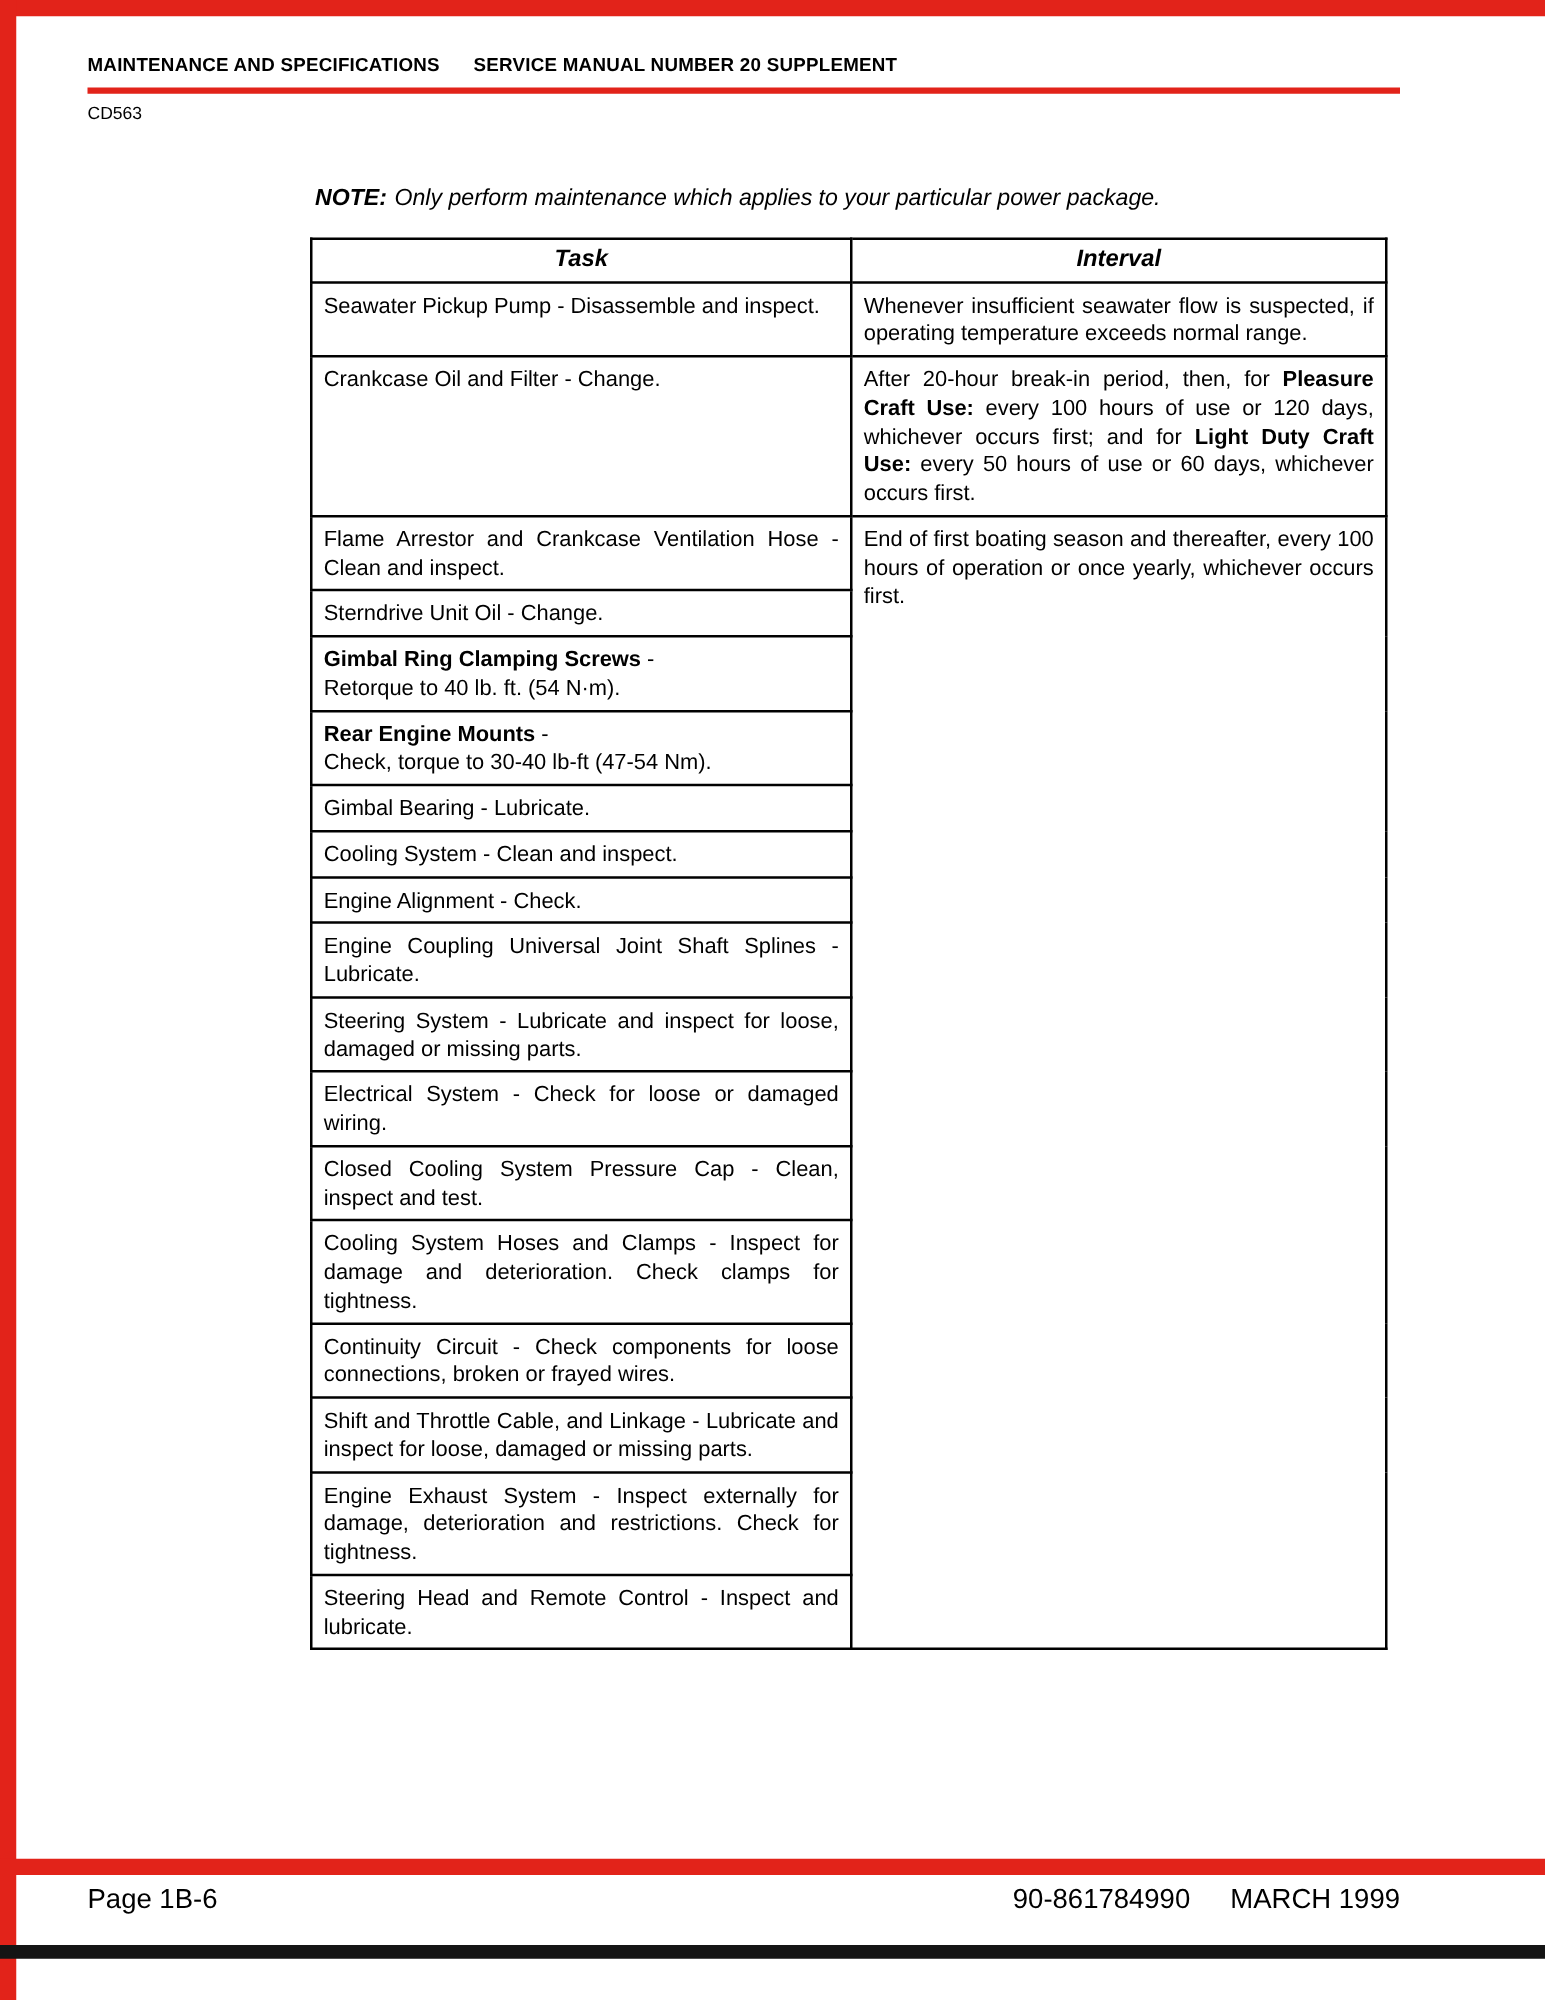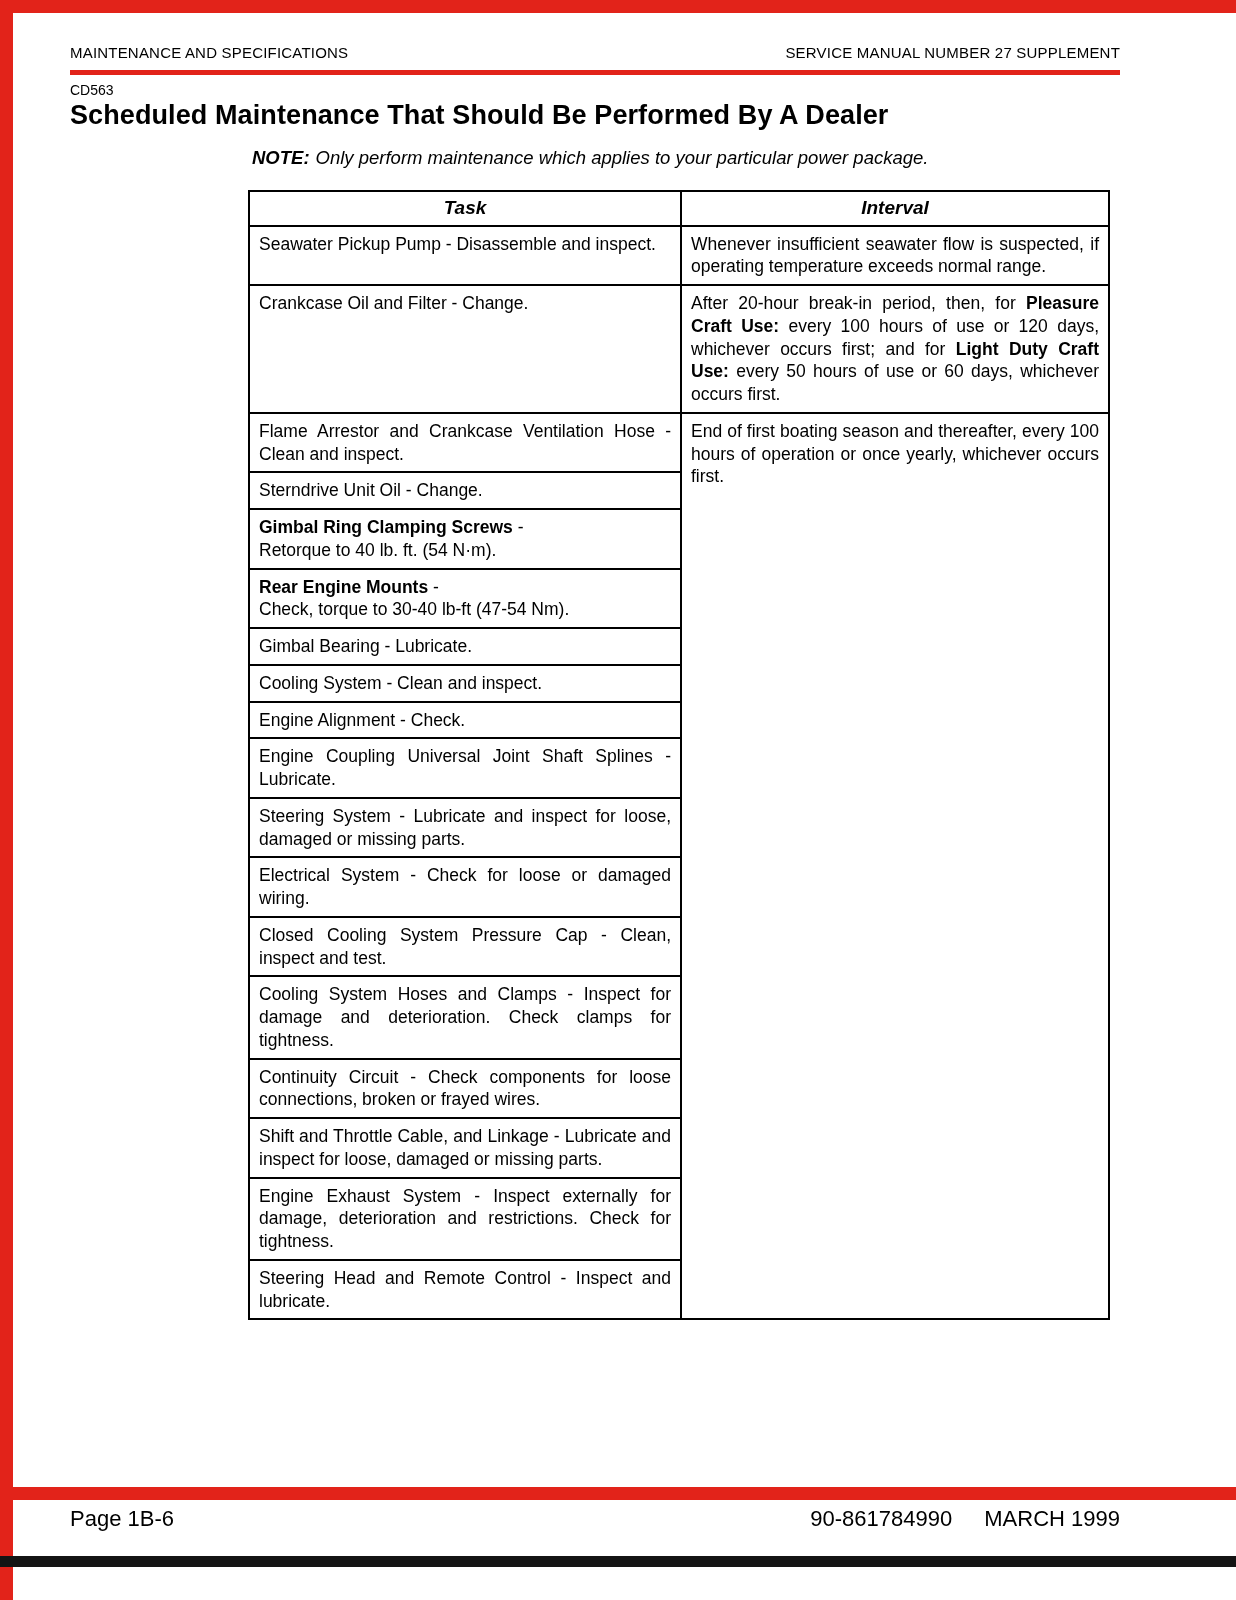--- a/index.html
+++ b/index.html
@@ -16,22 +16,22 @@
   }
 
   .bar-top    { position: absolute; top: 0; left: 0; width: 100%; height: 13px; background: var(--accent); }
   .bar-left   { position: absolute; top: 0; left: 0; width: 13px; height: 100%; background: var(--accent); }
   .bar-bottom { position: absolute; top: 1487px; left: 0; width: 100%; height: 13px; background: var(--accent); }
   .bottom-edge{ position: absolute; top: 1556px; left: 0; width: 100%; height: 11px; background: #141414; }
 
   .header {
     position: absolute;
     left: 70px; right: 116px; top: 44px;
-    display: flex; justify-content: space-between; align-items: flex-end;
-    font-weight: normal; font-size: 15px; letter-spacing: 0.2px;
+    display: flex; justify-content: flex-start; align-items: flex-end;
+    font-weight: bold; font-size: 15px; letter-spacing: 0.2px;
     border-bottom: 5px solid var(--accent);
     padding-bottom: 9px;
     gap: 27px;
   }
 
   .code {
     position: absolute;
     left: 70px; top: 82px;
     font-size: 14px;
   }
@@ -93,26 +93,25 @@
 
 <div class="page">
 
   <div class="bar-top"></div>
   <div class="bar-left"></div>
   <div class="bar-bottom"></div>
   <div class="bottom-edge"></div>
 
   <div class="header">
     <span>MAINTENANCE AND SPECIFICATIONS</span>
-    <span>SERVICE MANUAL NUMBER 27 SUPPLEMENT</span>
+    <span>SERVICE MANUAL NUMBER 20 SUPPLEMENT</span>
   </div>
 
   <div class="code">CD563</div>
 
-  <h1 class="title">Scheduled Maintenance That Should Be Performed By A Dealer</h1>
 
   <div class="note">
     <span class="note-label">NOTE:</span><span>Only perform maintenance which applies to your particular power package.</span>
   </div>
 
   <table class="maintenance">
     <colgroup>
       <col class="task-col">
       <col class="interval-col">
     </colgroup>

